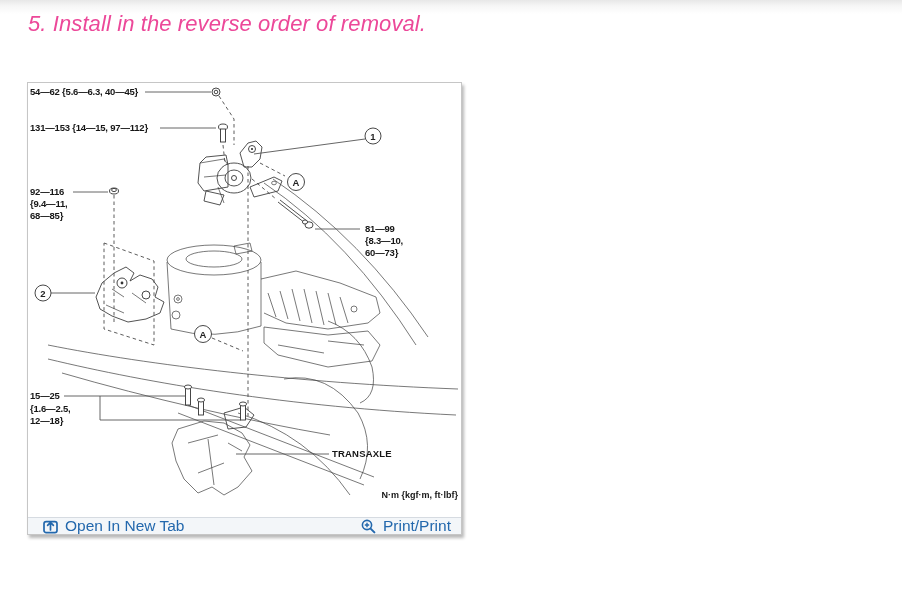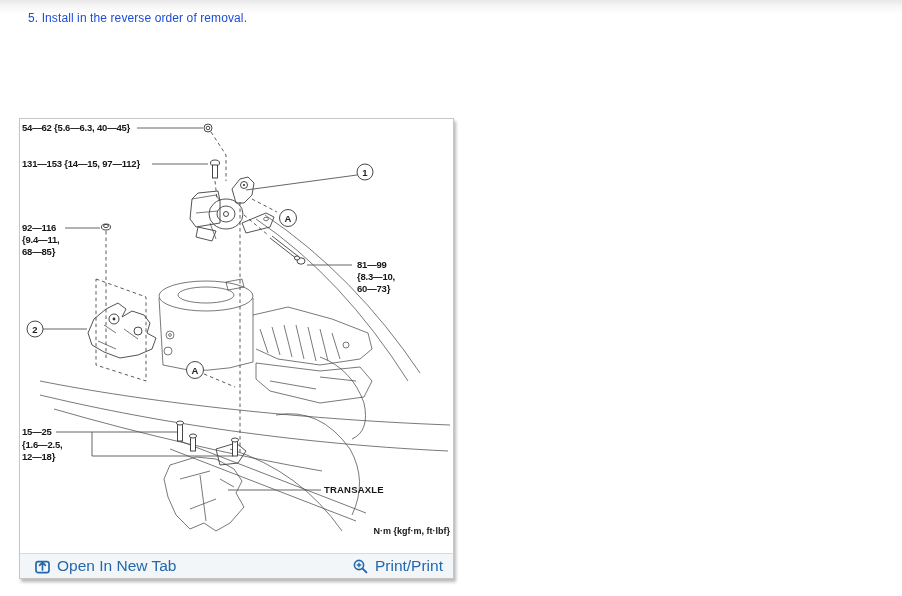--- a/index.html
+++ b/index.html
@@ -3,31 +3,30 @@
 <meta charset="utf-8">
 <style>
   html,body{margin:0;padding:0;}
   body{
     width:902px;height:596px;position:relative;overflow:hidden;
     background:linear-gradient(#e7e7e7 0px,#f6f6f6 6px,#ffffff 14px);
     font-family:"Liberation Sans",sans-serif;
   }
   .heading{
     position:absolute;left:28px;top:11px;
-    font-size:12px;color:#1d4ed8;letter-spacing:.1px;
+    font-size:22px;color:#ec4899;letter-spacing:.1px;font-style:italic;
   }
   .viewer{
-    position:absolute;left:19px;top:82px;width:433px;
+    position:absolute;left:27px;top:82px;width:433px;
     background:#fff;border:1px solid #c6c6c6;
     box-shadow:2px 3px 3px rgba(0,0,0,.28);
-    margin-top:36px;
   }
   .diagram-area{display:block;background:#fff;}
   .toolbar{
-    height:25px;border-top:1px solid #d6dbe1;background:#f3f6f9;
+    height:17px;border-top:1px solid #d6dbe1;background:#f3f6f9;
     display:flex;align-items:center;justify-content:space-between;
     padding:0 10px 0 14px;box-sizing:border-box;
   }
   .tool-link{
     display:flex;align-items:center;gap:6px;
     color:#2368ad;font-size:15.5px;text-decoration:none;cursor:pointer;
     line-height:1;
   }
   .tool-link svg{display:block;}
   

